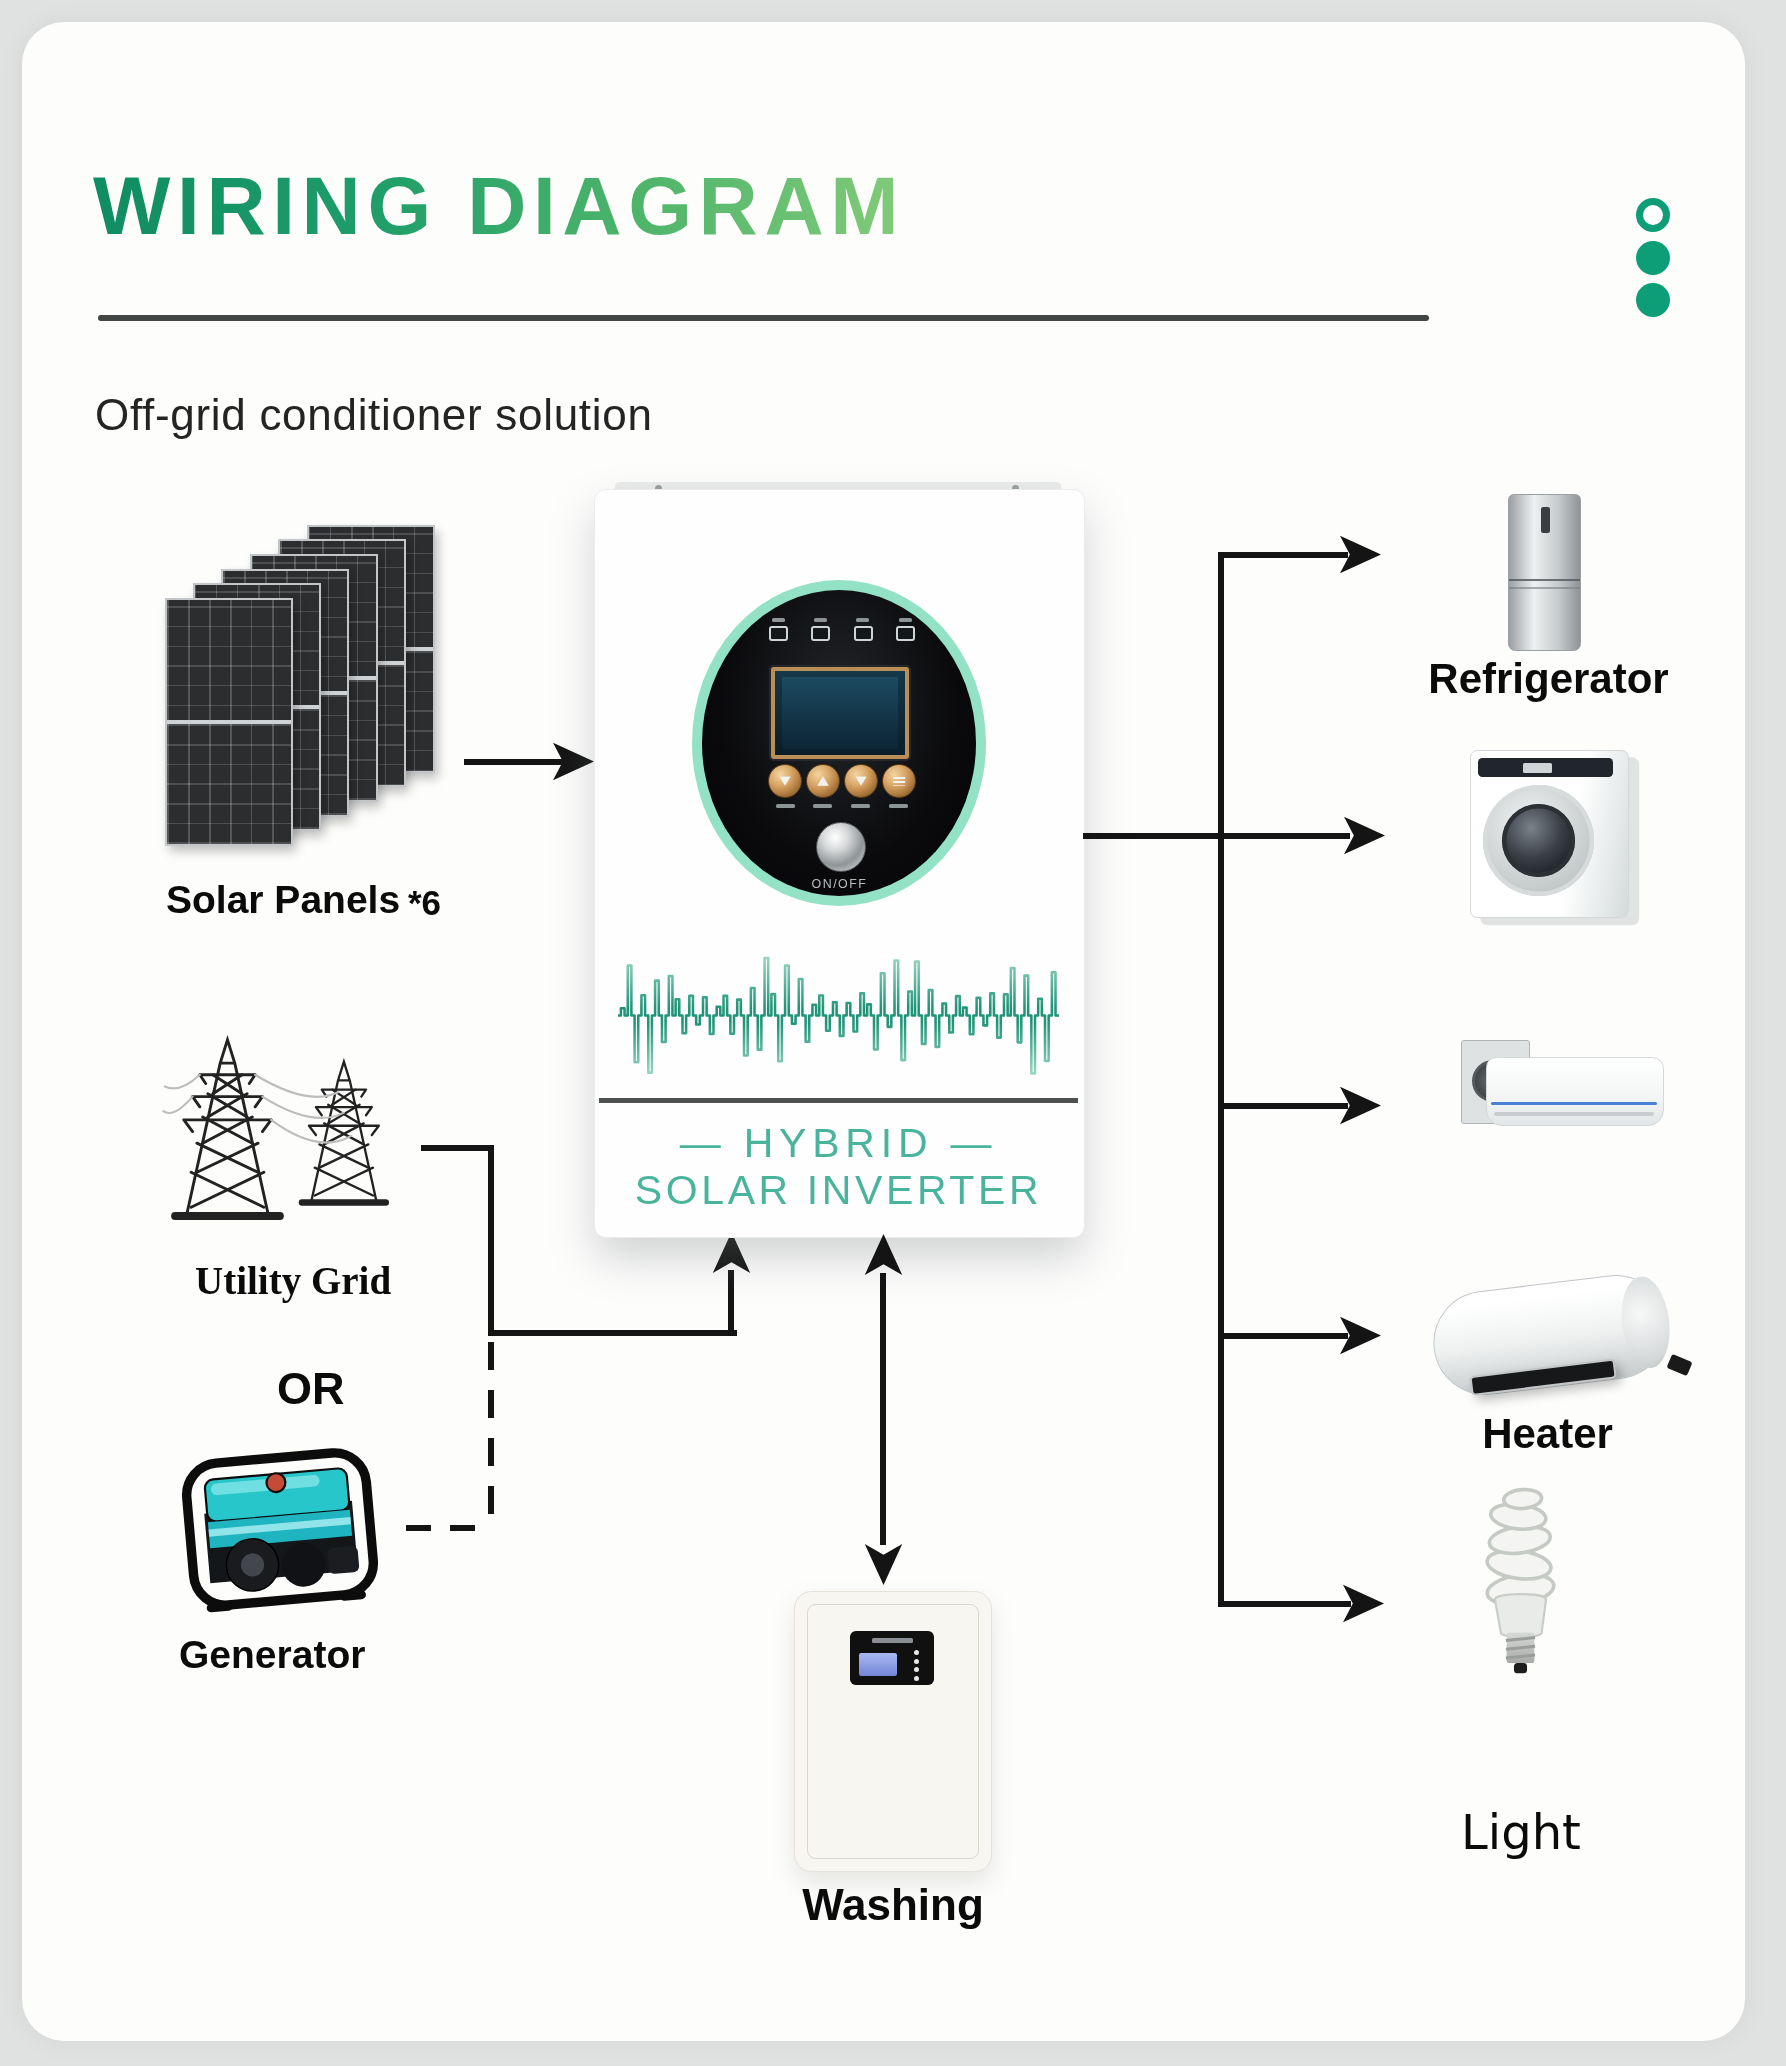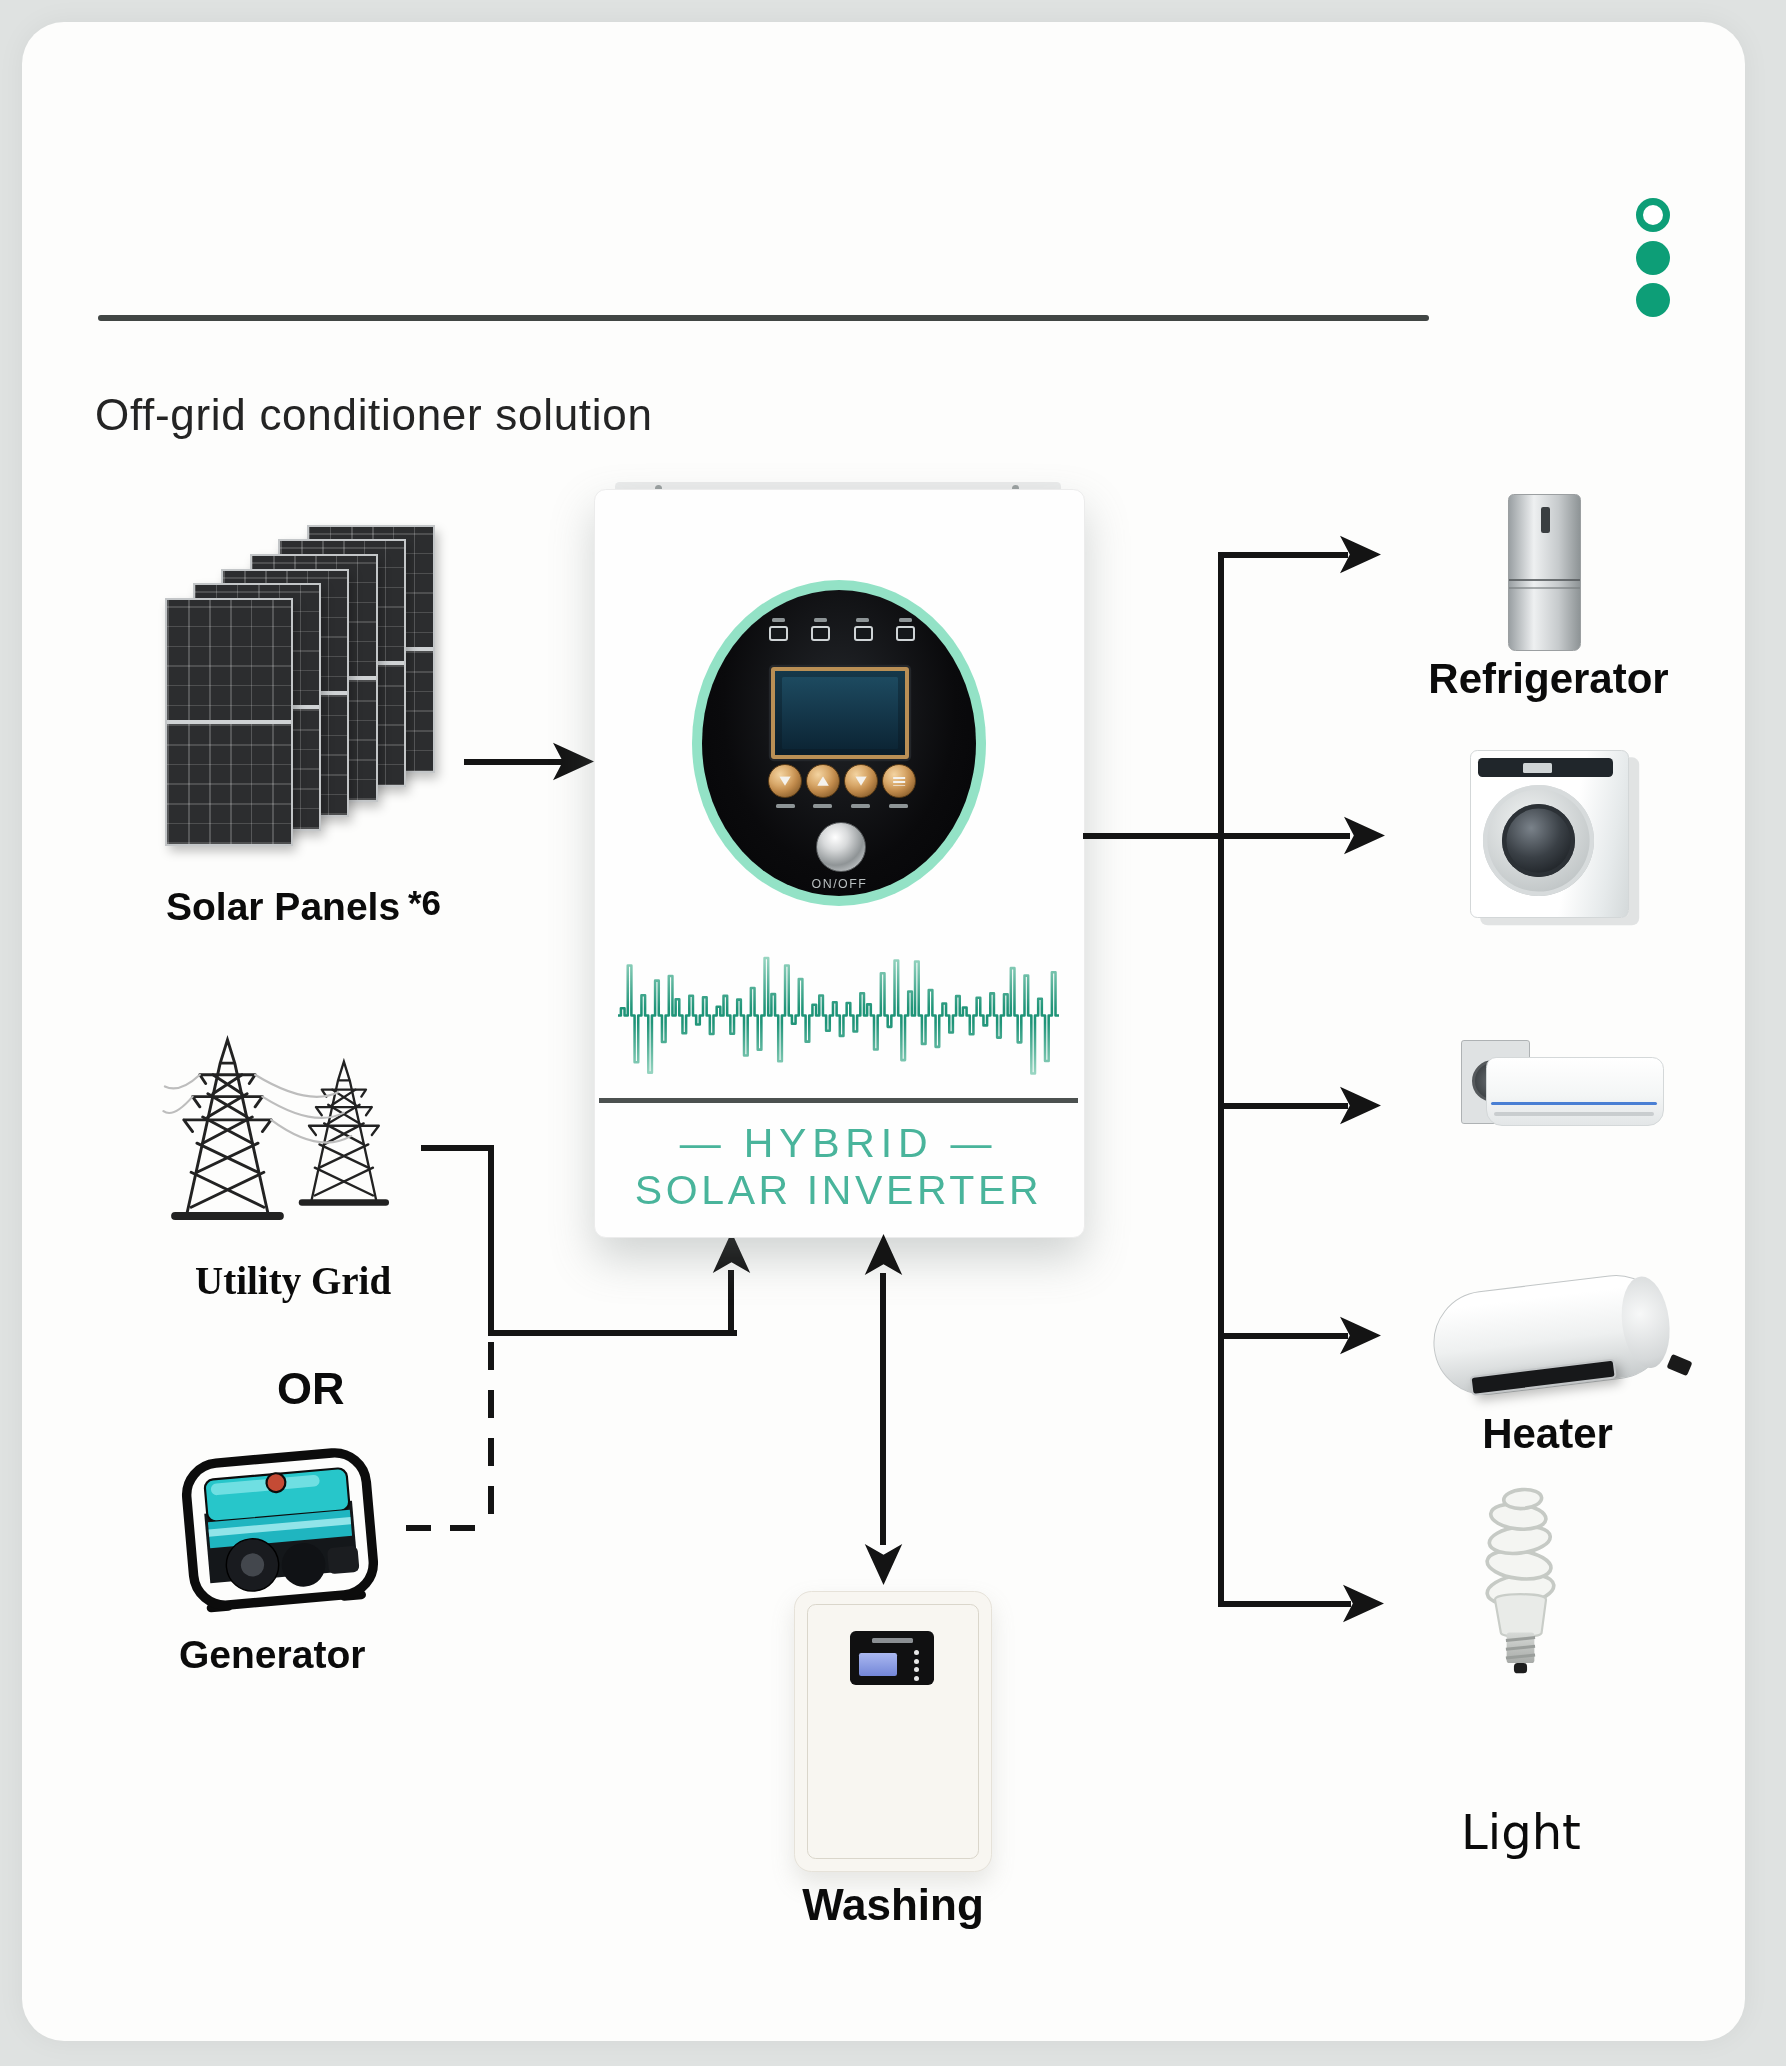--- a/index.html
+++ b/index.html
@@ -99,37 +99,38 @@
   .heater .knb{position:absolute;right:-19px;bottom:-1.5px;width:22px;height:14.6px;background:#1a1a1a;border-radius:2.9px;transform:rotate(30deg);}
   
   .icon-svg{position:absolute;}
 </style>
 </head>
 <body>
 
 <div class="stage">
   <div class="card"></div>
 
+  <div class="title">WIRING DIAGRAM</div>
   <div class="underline"></div>
   <div class="dots">
     <div class="dot hollow"></div>
     <div class="dot"></div>
     <div class="dot"></div>
   </div>
   <div class="subtitle">Off-grid conditioner solution</div>
 
   <div class="abs" style="left:131px;top:503px;width:350px;height:397px;">
     <div class="panel" style="left:176px;top:22px;z-index:1;"></div>
     <div class="panel" style="left:147px;top:36px;z-index:2;"></div>
     <div class="panel" style="left:119px;top:51px;z-index:3;"></div>
     <div class="panel" style="left:90px;top:66px;z-index:4;"></div>
     <div class="panel" style="left:62px;top:80px;z-index:5;"></div>
     <div class="panel" style="left:34px;top:95px;z-index:6;"></div>
   </div>
-  <div class="lbl" style="left:166px;top:878px;font-size:39px;margin-top:7px;">Solar Panels</div>
+  <div class="lbl" style="left:166px;top:878px;font-size:39px;">Solar Panels</div>
   <div class="lbl" style="left:408px;top:883px;font-size:35px;">*6</div>
 
   <div class="ln" style="left:464px;top:759px;width:99px;height:5.8px;"></div>
   <div class="head-r" style="left:553px;top:742px;"></div>
 
   <svg class="icon-svg" style="left:162px;top:1018px;" width="251" height="222" viewBox="0 0 345 305">
     <g stroke="#222" stroke-width="4" fill="none" stroke-linecap="round">
 
       <path d="M34,270 L80,62 M146,270 L100,62 M80,62 L100,62 M80,62 L90,30 L100,62"></path>
       <path d="M40,260 L140,212 M140,260 L40,212 M48,212 L132,172 M132,212 L48,172

